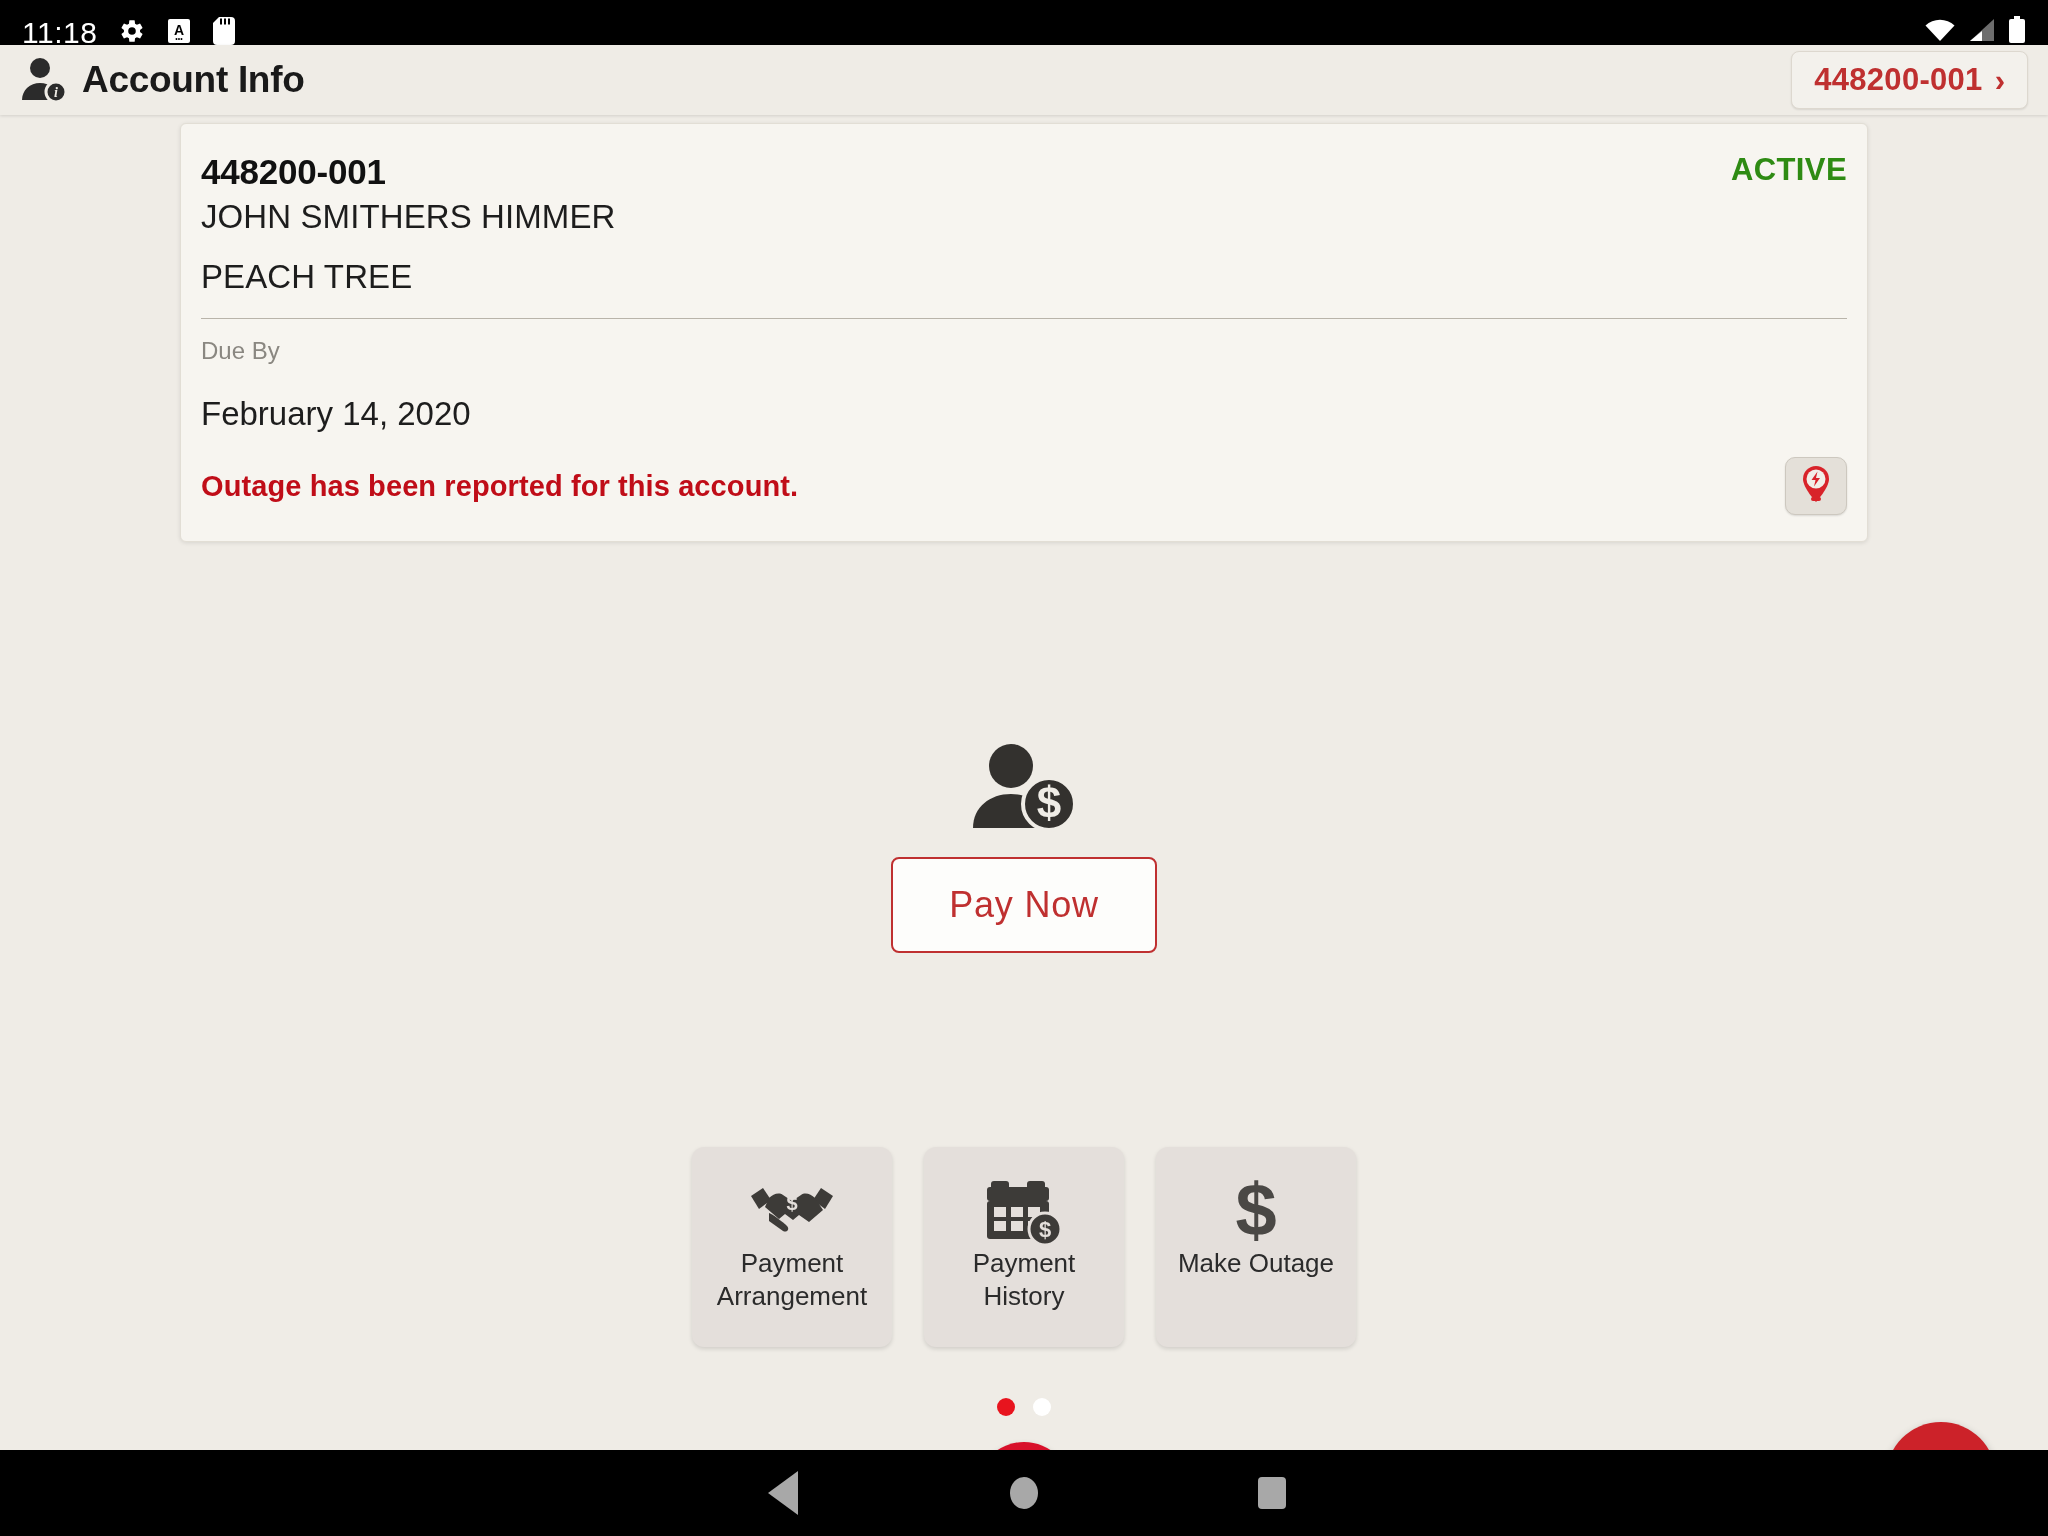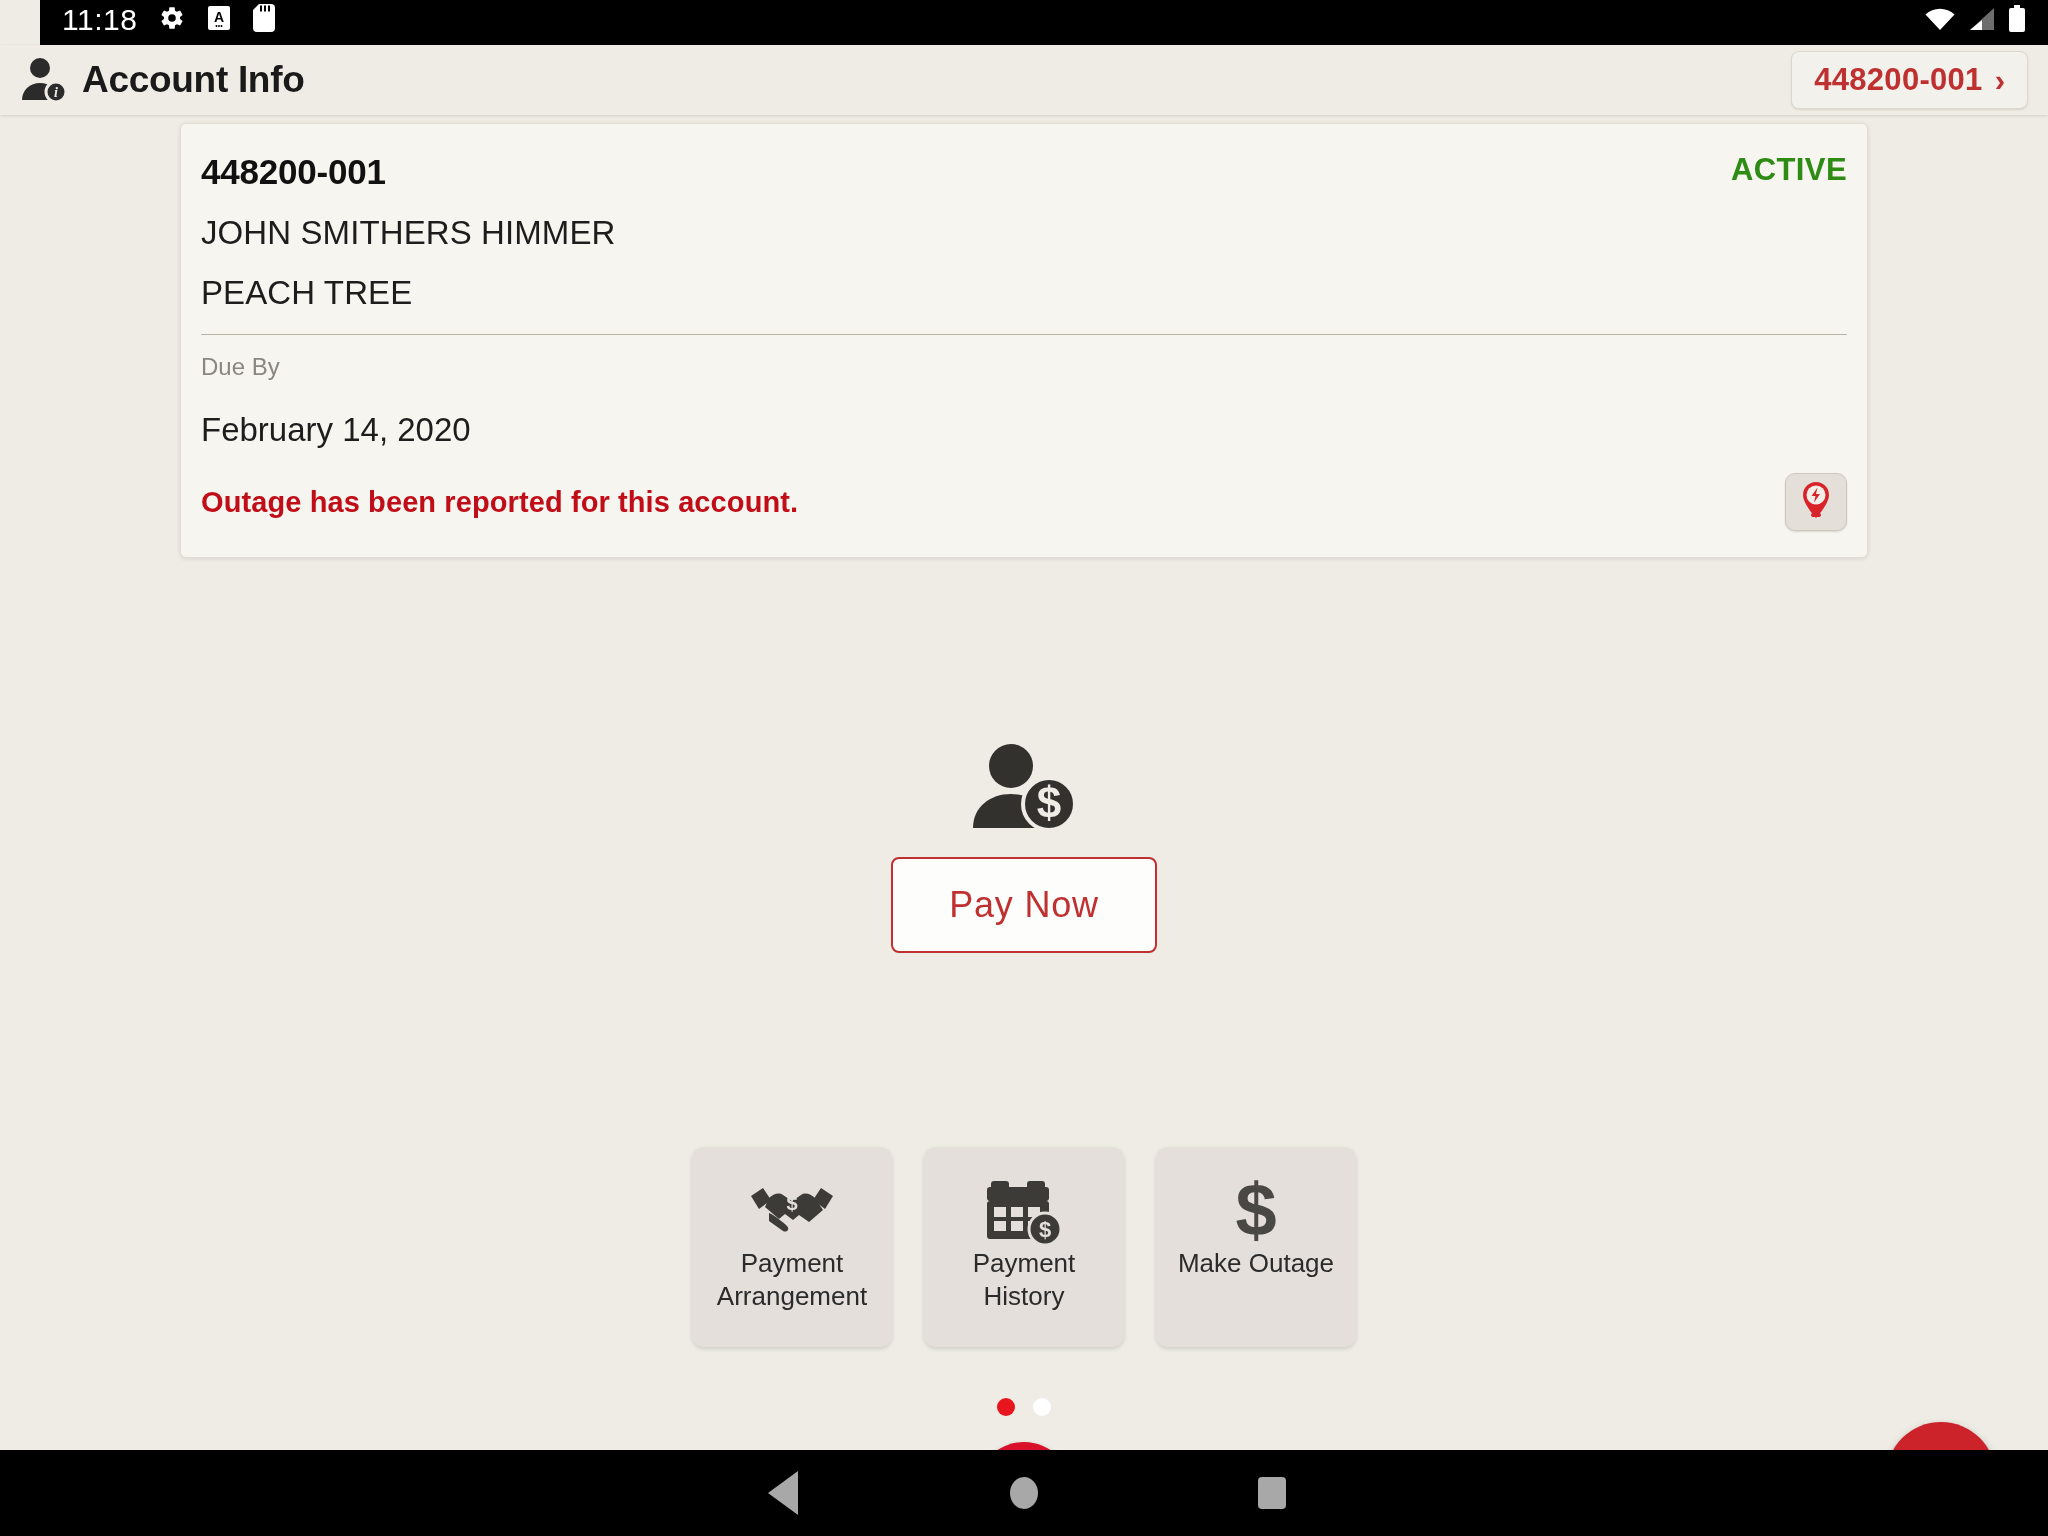--- a/index.html
+++ b/index.html
@@ -12,22 +12,22 @@
   #screen {
     position: relative;
     width: 2048px; height: 1536px;
     background: #efece6;
     display: flex; flex-direction: column;
   }
 
   
   .status-bar {
     height: 45px; background: #000; color: #fff;
-    display: flex; align-items: flex-end;
-    padding: 8px 22px; flex: 0 0 45px; margin-left: 40px;
+    display: flex; align-items: flex-start;
+    padding: 16px 22px; flex: 0 0 45px;
   }
   .status-left { display: flex; align-items: center; gap: 22px; }
   .status-time { font-size: 30px; letter-spacing: 0.5px; font-family: "Liberation Sans", sans-serif; }
   .status-right { margin-left: auto; display: flex; align-items: center; gap: 12px; }
   .sb-icon { display: block; }
 
   
   .app-bar {
     flex: 0 0 70px; height: 70px;
     background: #efece6;
@@ -57,21 +57,21 @@
     position: absolute; left: 180px; top: 8px; width: 1688px;
     background: #f7f5f0;
     border: 1px solid #e2ded5;
     border-radius: 6px;
     box-shadow: 0 1px 4px rgba(0,0,0,0.10);
     padding: 28px 20px 26px 20px;
   }
   .card-row-top { display: flex; align-items: flex-start; }
   .acct-number { font-size: 35px; font-weight: bold; color: #111; letter-spacing: -0.2px; }
   .acct-status { margin-left: auto; font-size: 31px; font-weight: bold; color: #2e8b13; letter-spacing: 0.4px; }
-  .acct-name { font-size: 33px; color: #1d1d1d; margin-top: 22px; letter-spacing: 0.1px; }
+  .acct-name { font-size: 33px; color: #1d1d1d; margin-top: 6px; letter-spacing: 0.1px; }
   .acct-addr { font-size: 33px; color: #1d1d1d; margin-top: 22px; letter-spacing: 0.1px; }
   .card-divider { height: 1px; background: #b9b4aa; margin: 22px 0 18px 0; }
   .due-label { font-size: 24px; color: #8a8781; }
   .due-date { font-size: 33px; color: #1d1d1d; margin-top: 30px; }
   .outage-row { display: flex; align-items: center; margin-top: 24px; gap: 28px; }
   .outage-text { font-size: 29px; font-weight: bold; color: #c00d18; letter-spacing: 0.1px; }
   .outage-btn {
     margin-left: auto;
     width: 62px; height: 58px;
     background: #e4e0d9;

